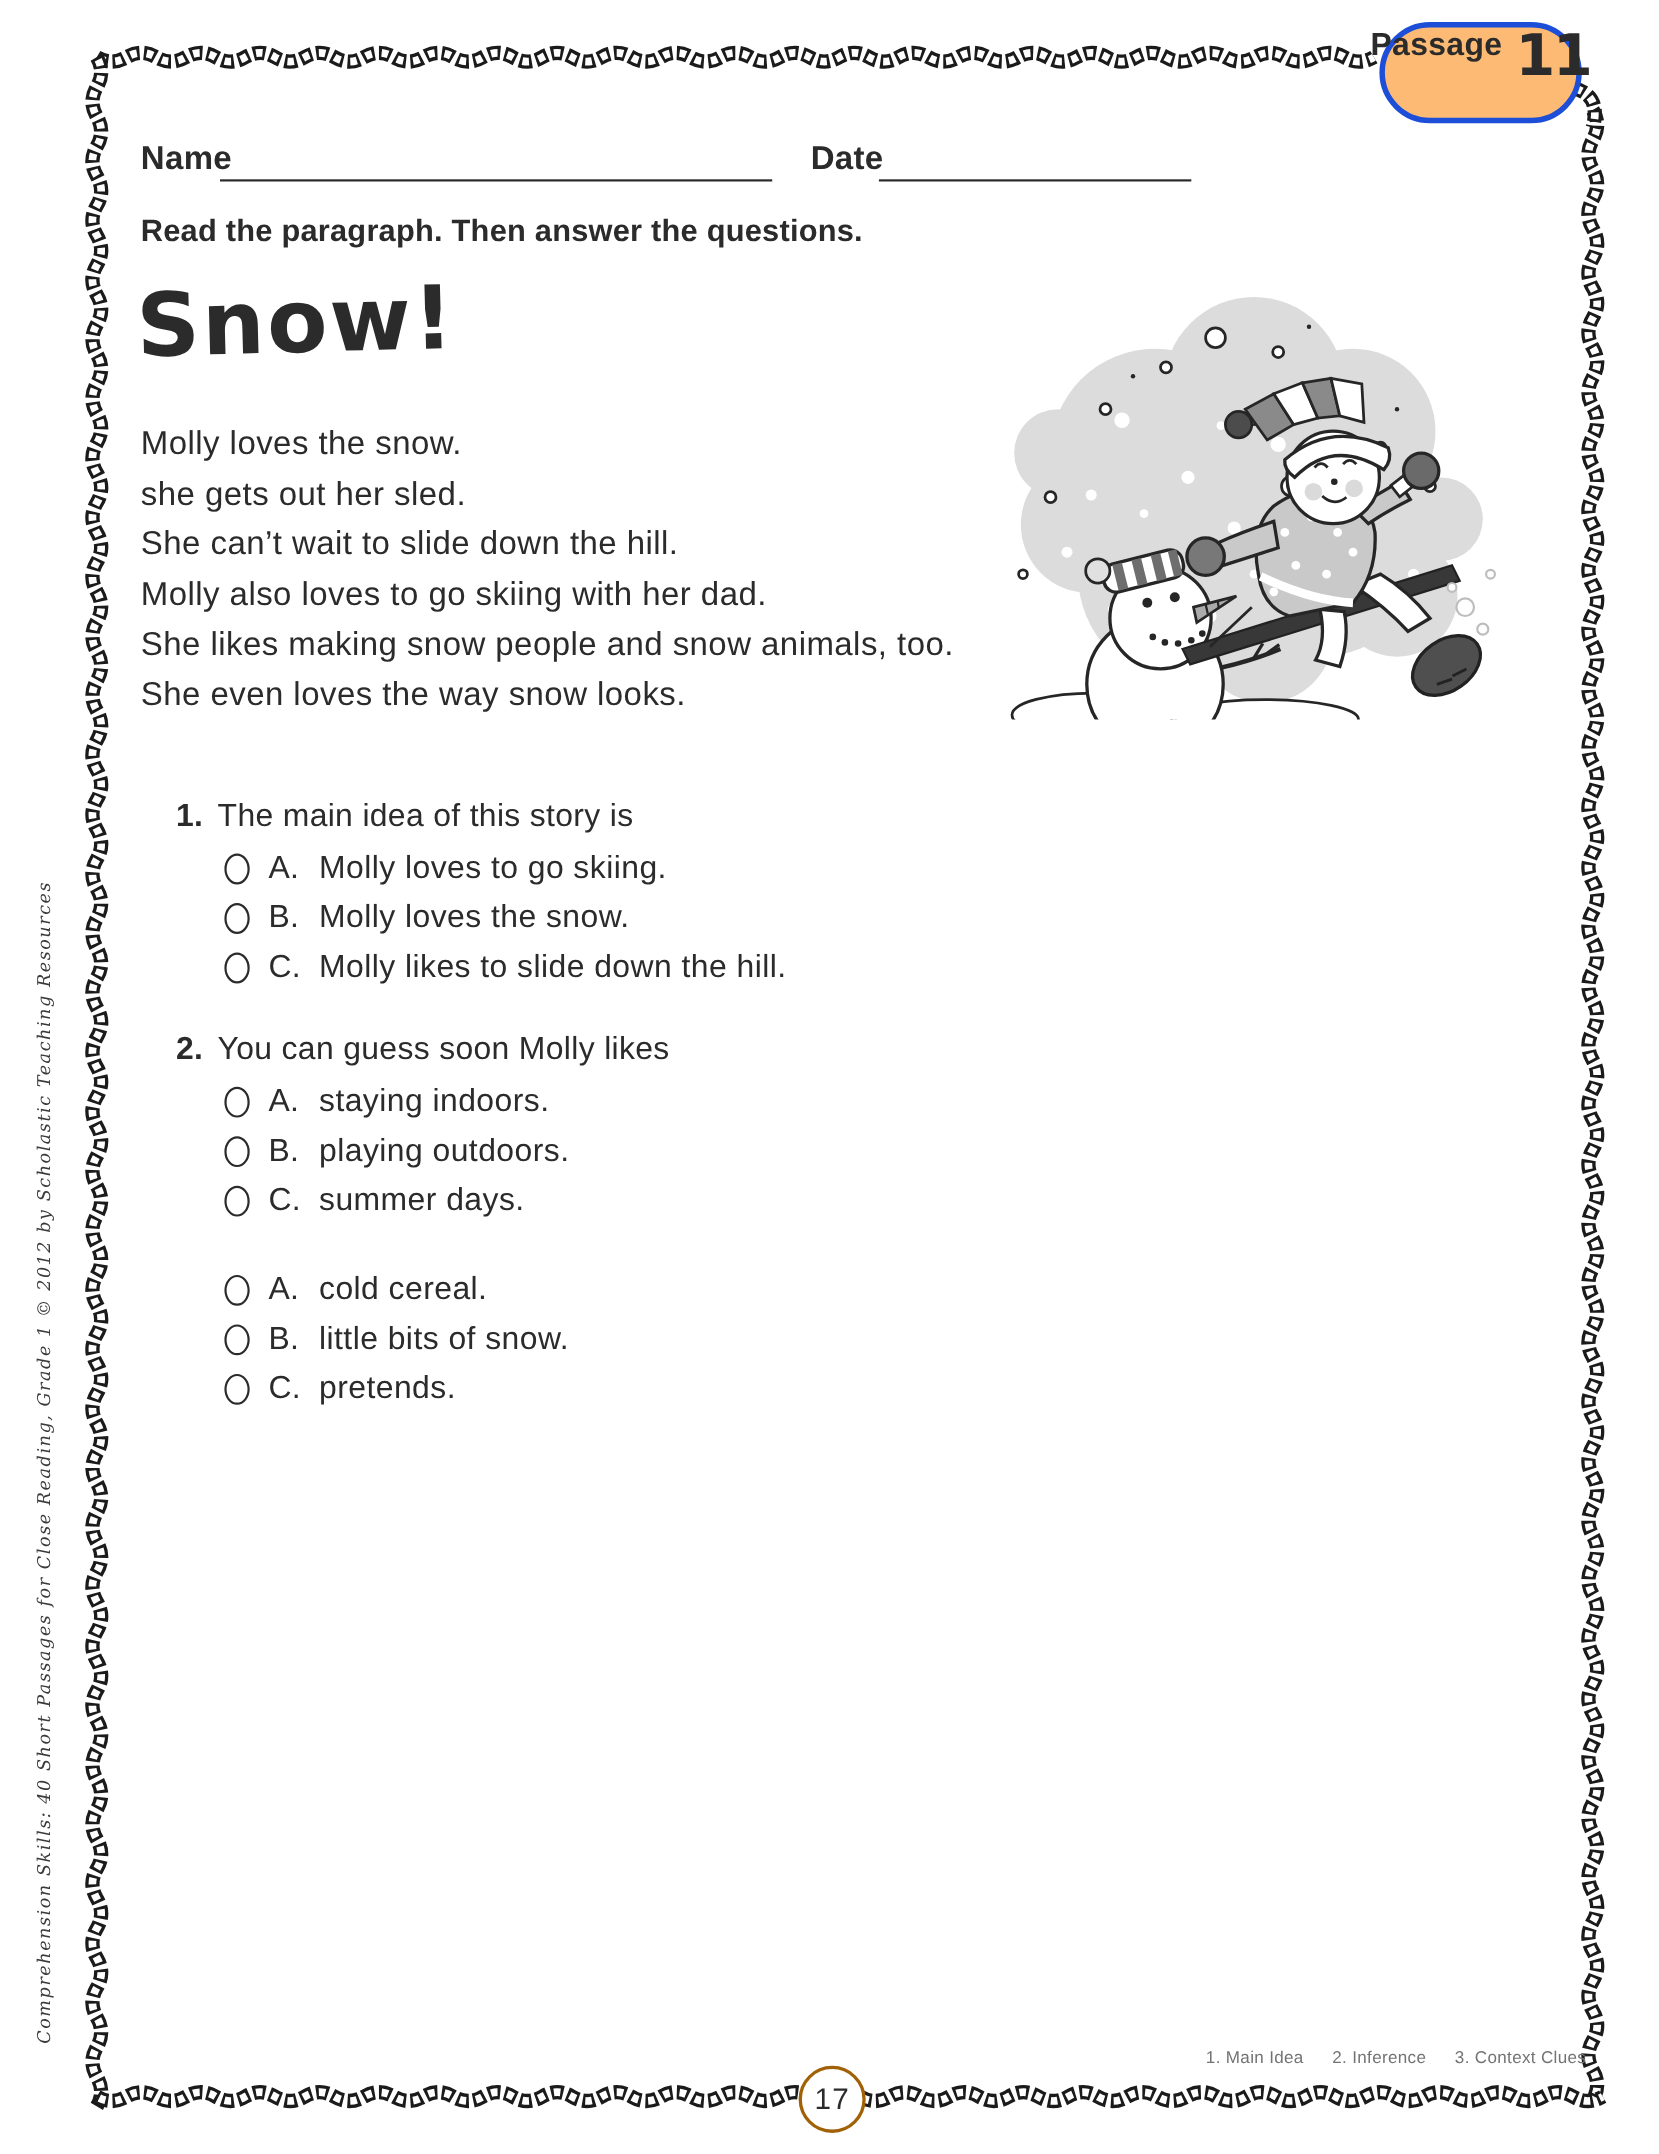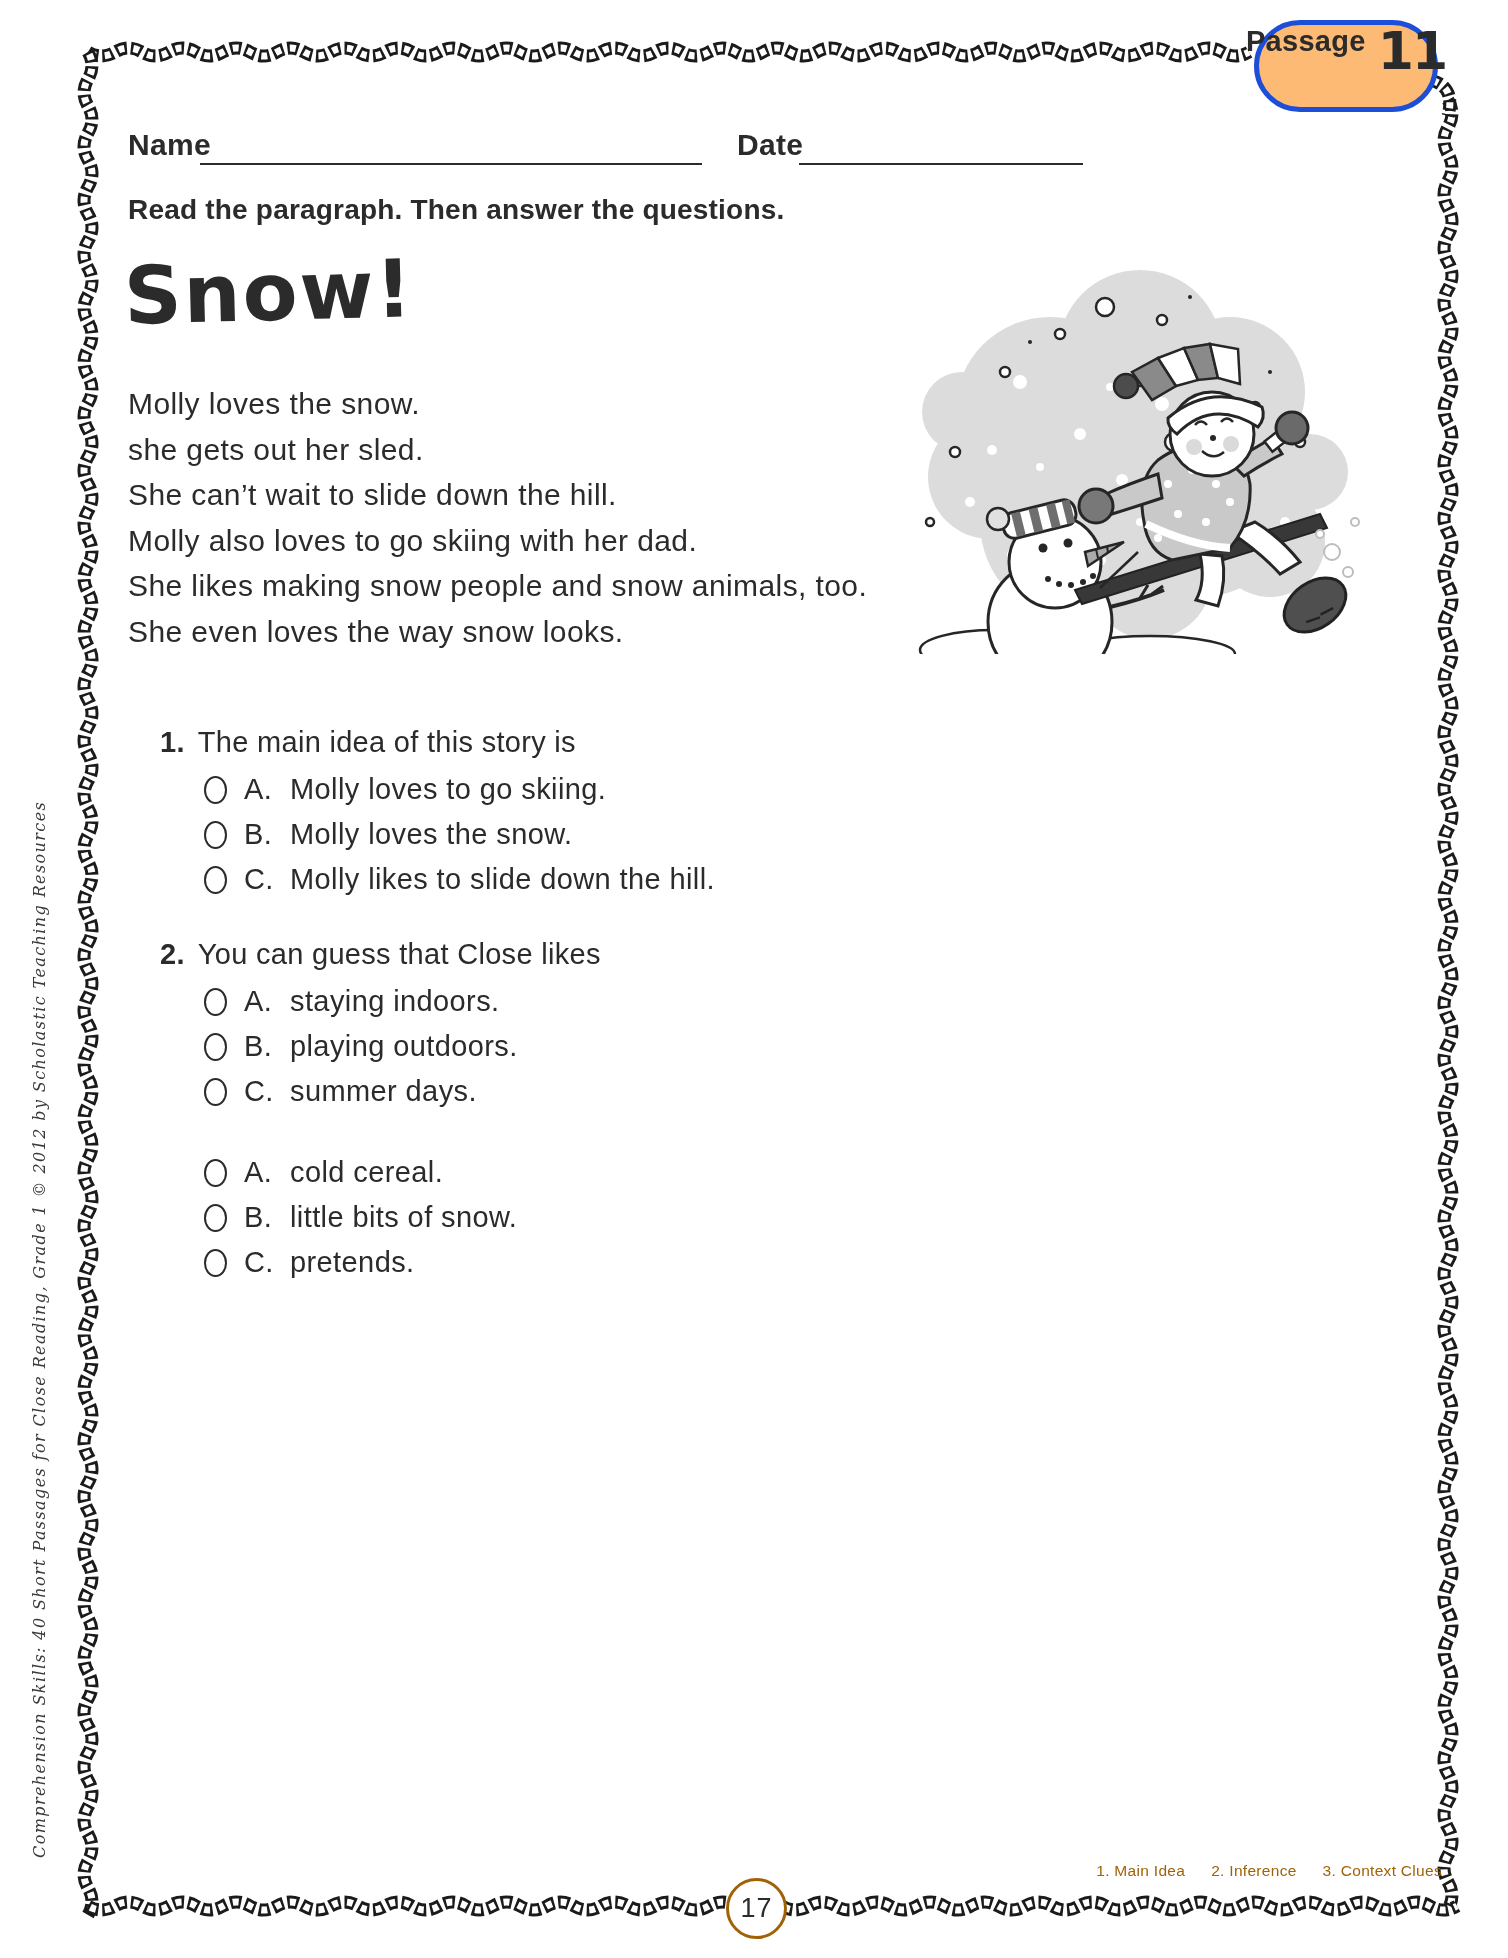--- a/index.html
+++ b/index.html
@@ -38,21 +38,21 @@
           margin-right:17px;flex:0 0 auto;background:#fff;}
   .opt-letter{width:46px;font-size:29px;letter-spacing:.3px;}
   .opt-text{font-size:29px;letter-spacing:.4px;white-space:nowrap;}
 
   .copyright{position:absolute;left:30px;top:1858px;transform:rotate(-90deg);
              transform-origin:0 0;width:1020px;font-family:"DejaVu Serif",serif;
              font-style:italic;font-size:16px;letter-spacing:1.4px;white-space:nowrap;
              color:#3a3a3a;z-index:2;}
 
   .skills{position:absolute;right:66px;top:1862px;display:flex;gap:26px;font-size:15.5px;
-          letter-spacing:.3px;color:#a16207;z-index:2;}
+          letter-spacing:.3px;color:#737373;z-index:2;}
 
   .page-num{position:absolute;left:726px;top:1878px;width:55px;height:55px;background:#fff;
             border:3px solid #a16207;border-radius:50%;display:flex;align-items:center;
             justify-content:center;font-size:27px;letter-spacing:1px;z-index:3;}
 
   .illo{position:absolute;left:900px;top:222px;z-index:2;}
 </style>
 </head>
 <body>
 
@@ -249,21 +249,21 @@
       <span class="opt-text">Molly loves the snow.</span>
     </div>
     <div class="option-row">
       <span class="bubble"></span>
       <span class="opt-letter">C.</span>
       <span class="opt-text">Molly likes to slide down the hill.</span>
     </div>
   </div>
 
   <div class="question" style="top:938px;">
-    <div class="q-stem"><span class="q-num">2.</span><span>You can guess that Close likes</span><span class="bold"></span><span></span></div>
+    <div class="q-stem"><span class="q-num">2.</span><span>You can guess soon Molly likes</span><span class="bold"></span><span></span></div>
     <div class="option-row">
       <span class="bubble"></span>
       <span class="opt-letter">A.</span>
       <span class="opt-text">staying indoors.</span>
     </div>
     <div class="option-row">
       <span class="bubble"></span>
       <span class="opt-letter">B.</span>
       <span class="opt-text">playing outdoors.</span>
     </div>

